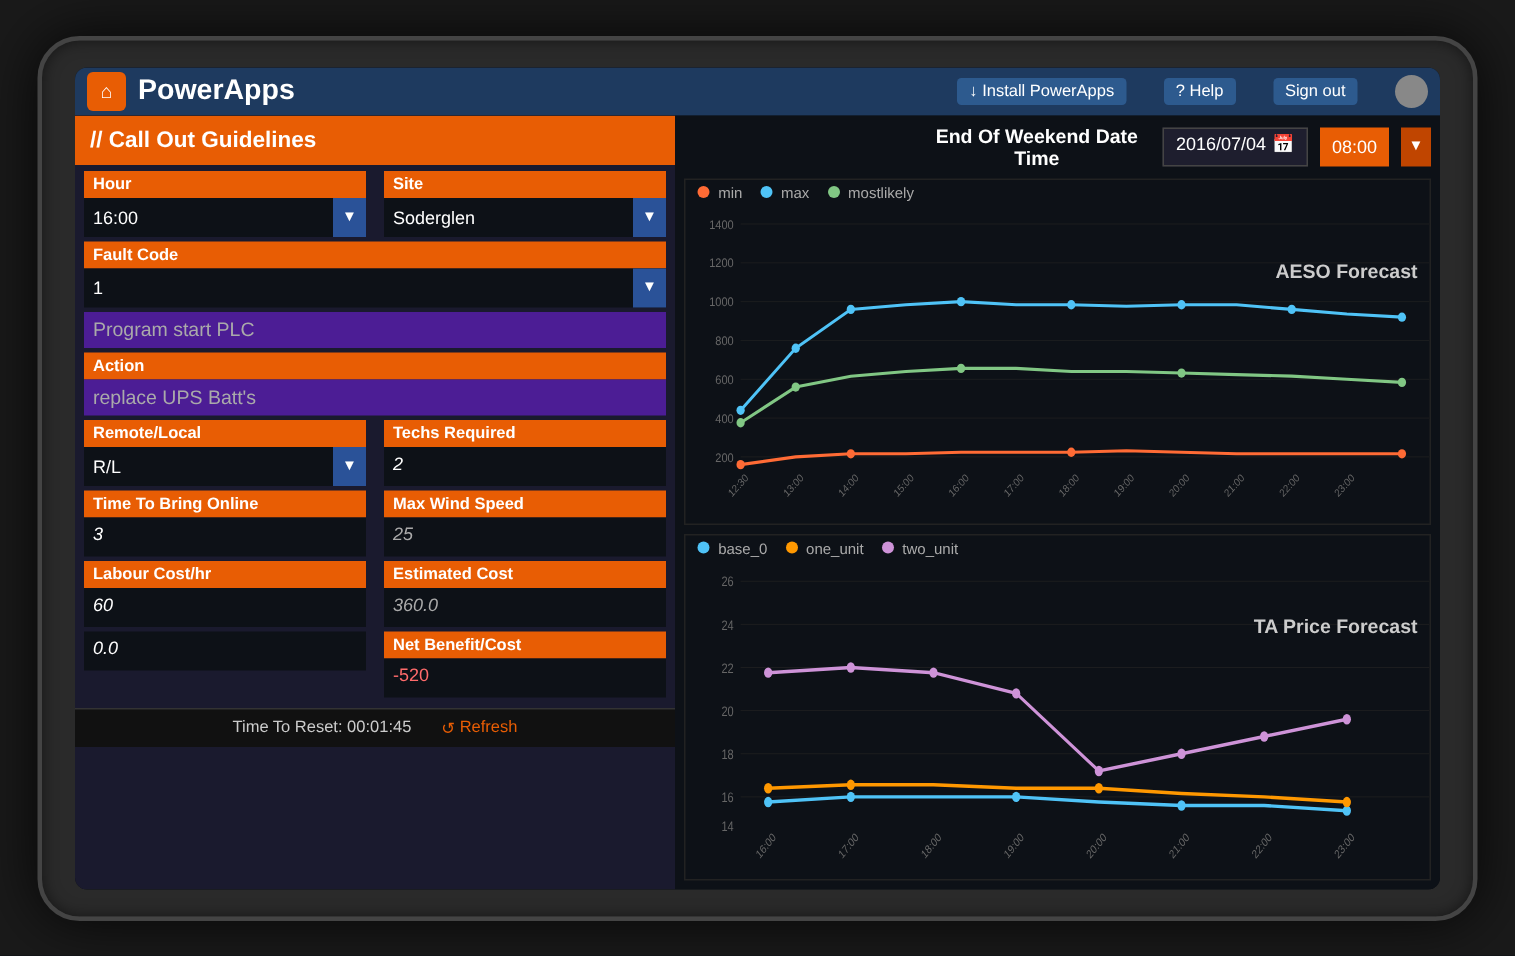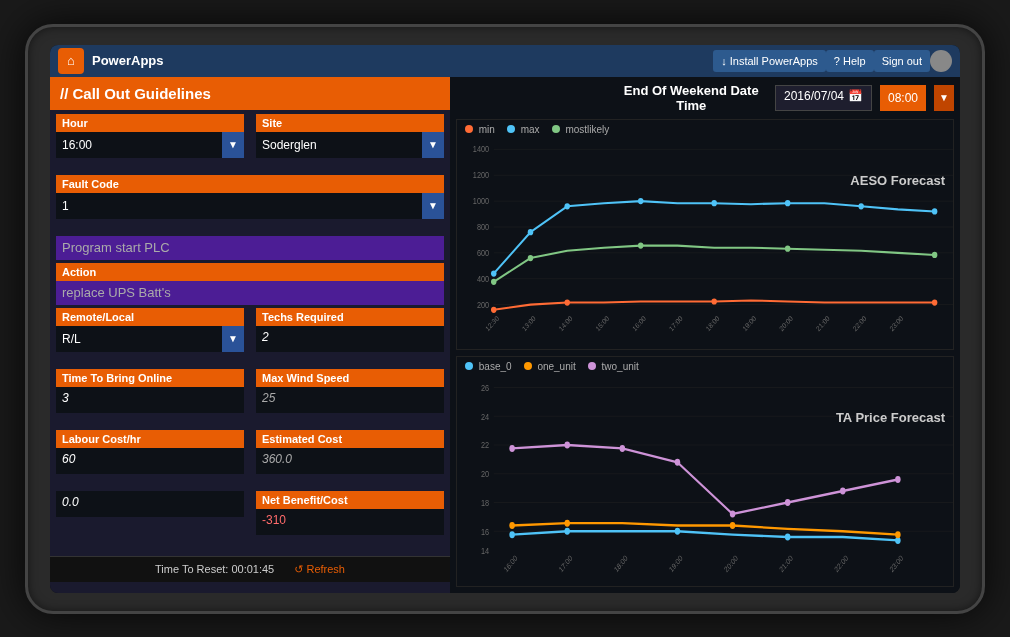--- a/index.html
+++ b/index.html
@@ -45,27 +45,28 @@
       border-radius: 4px;
       display: flex;
       align-items: center;
       justify-content: center;
       margin-right: 8px;
       font-size: 13px;
       color: white;
     }
     .topbar-title {
       color: white;
-      font-size: 13px;
+      font-size: 19px;
       font-weight: 600;
       flex: 1;
     }
     .topbar-actions {
       display: flex;
-      gap: 0;
+      align-items: center;
+      gap: 25px;
       padding-left: 34px;
     }
     .topbar-btn {
       background: #2d5a8e;
       color: white;
       border: none;
       padding: 3px 8px;
       font-size: 11px;
       border-radius: 3px;
       cursor: pointer;
@@ -104,21 +105,21 @@
       padding: 8px 10px;
     }
 
     
     .form-section {
       padding: 4px 6px;
     }
     .field-row {
       display: flex;
       gap: 12px;
-      margin-bottom: 17px;
+      margin-bottom: 3px;
       justify-content: flex-end;
     }
     .field-group {
       flex: 1;
       display: flex;
       flex-direction: column;
     }
     .field-label {
       background: #e85d04;
       color: white;
@@ -393,21 +394,21 @@
               <div class="field-input" style="color:#aaa;font-style:italic">360.0</div>
             </div>
           </div>
 
           <div class="field-row">
             <div class="field-group">
               <div class="field-input white-text">0.0</div>
             </div>
             <div class="field-group">
               <div class="field-label">Net Benefit/Cost</div>
-              <div class="field-input red-value">-310</div>
+              <div class="field-input red-value">-520</div>
             </div>
           </div>
 
         </div>
 
         <div class="status-bar">
           <span class="status-text">Time To Reset: 00:01:45</span>
           <div class="refresh-btn">
             <span>↺</span>
             <span>Refresh</span>

